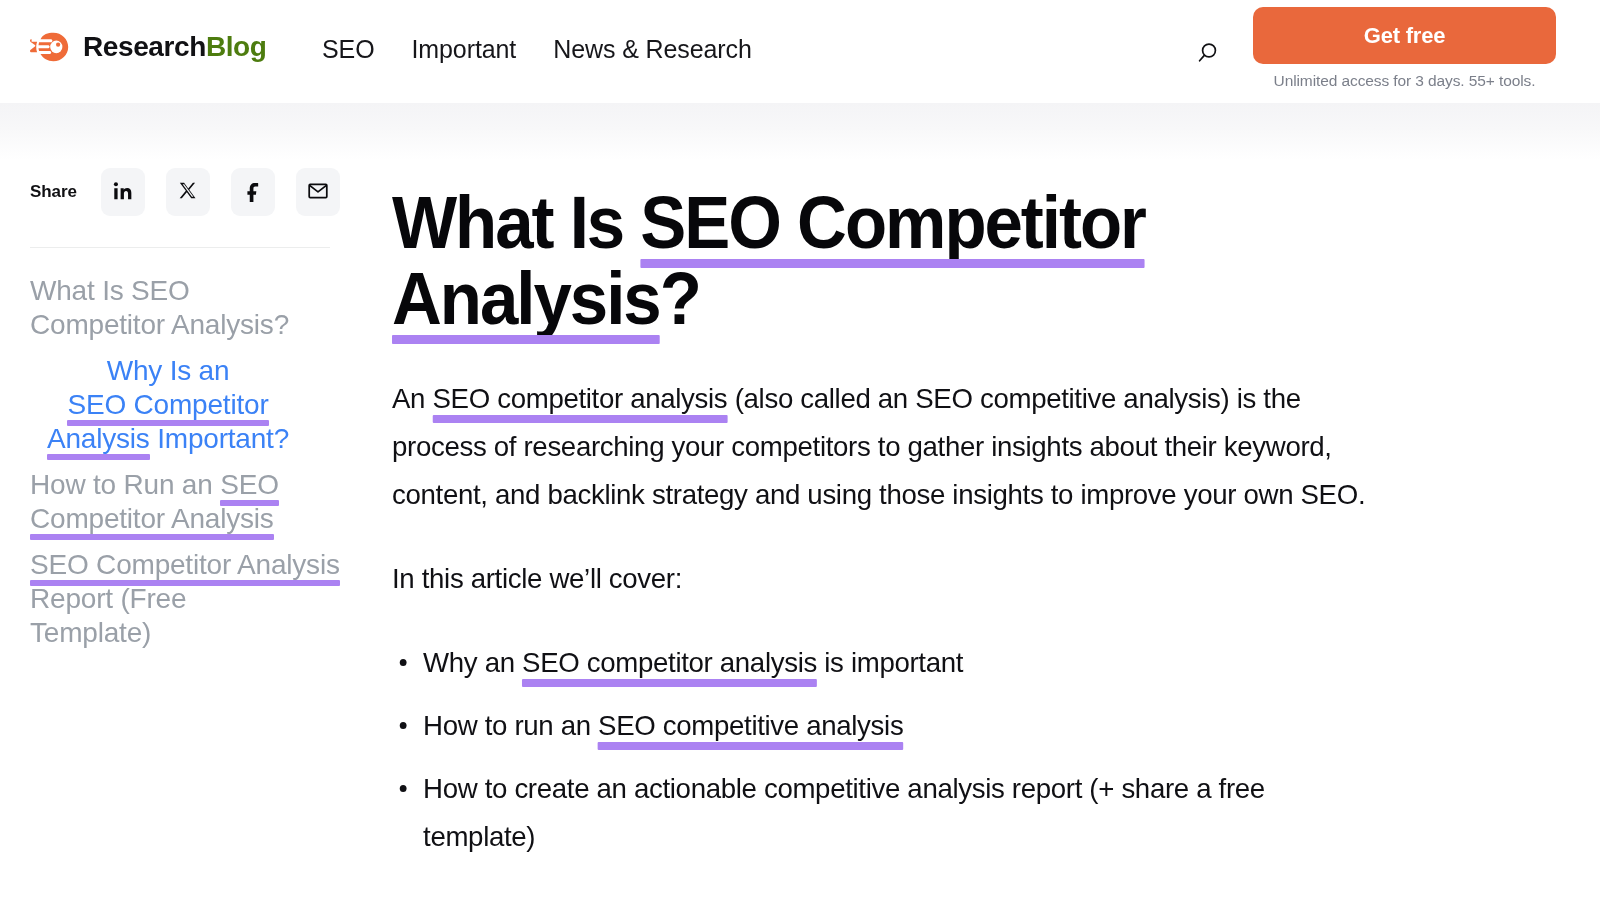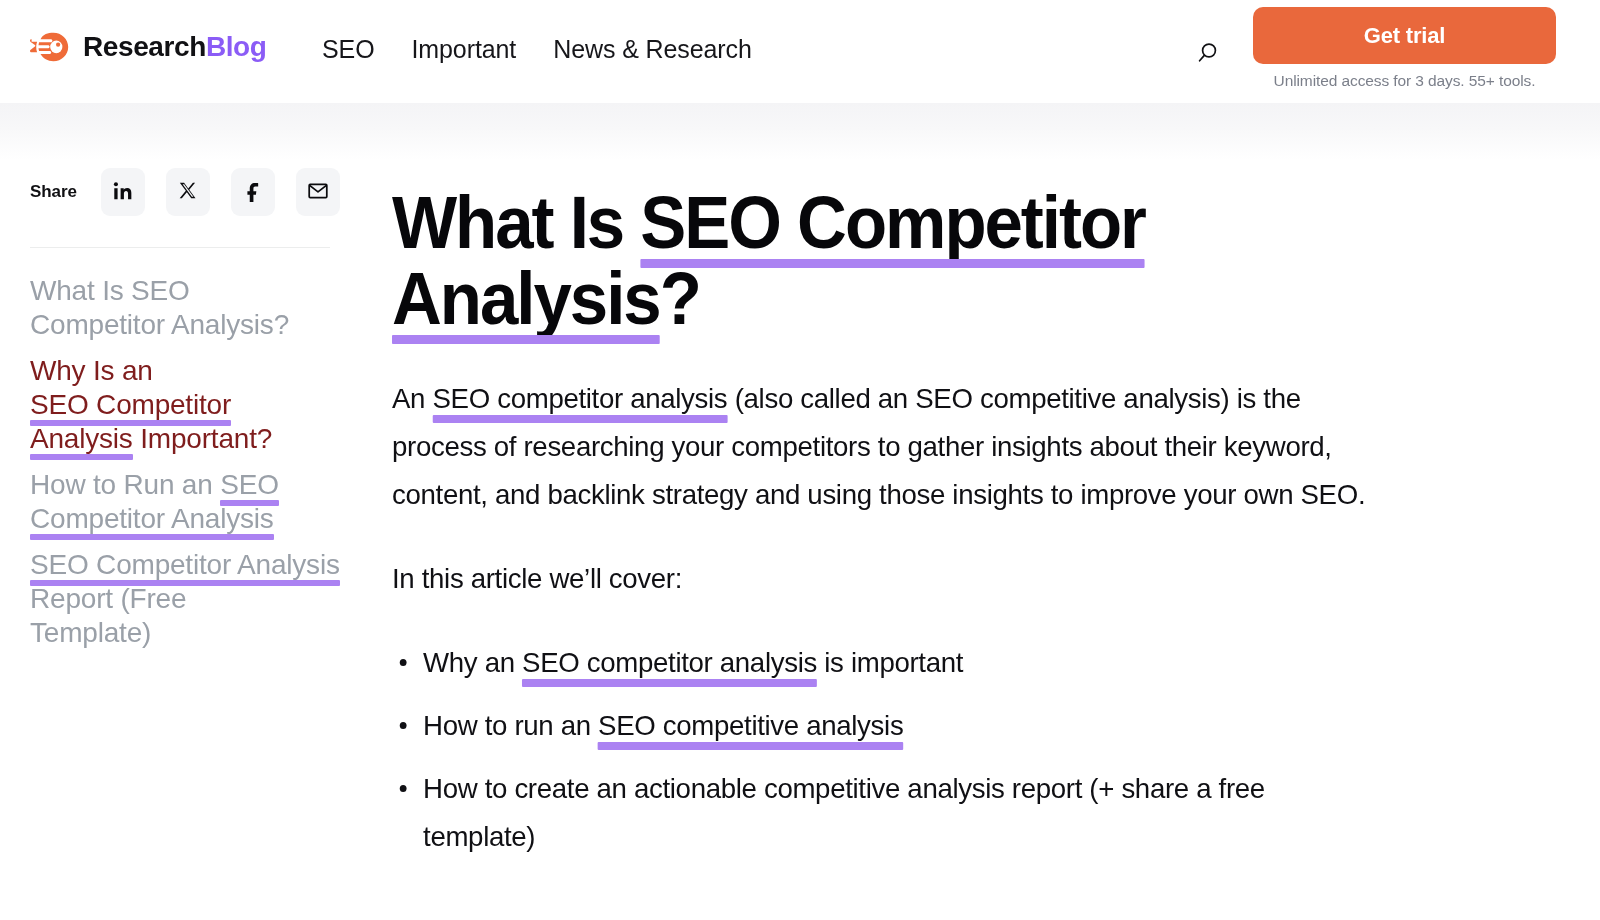--- a/index.html
+++ b/index.html
@@ -38,21 +38,21 @@
     display: block;
   }
   .brand-text {
     font-size: 28px;
     font-weight: 700;
     letter-spacing: -0.4px;
     line-height: 1;
     white-space: nowrap;
   }
   .brand-text .b-sem { color: #111114; }
-  .brand-text .b-blog { color: #8b5cf6; }
+  .brand-text .b-blog { color: #4d7c0f; }
 
   .nav {
     position: absolute;
     left: 322px;
     top: 35px;
     display: flex;
     align-items: center;
     gap: 37px;
   }
   .nav-item {
@@ -178,21 +178,21 @@
   }
   .toc-item {
     font-size: 28px;
     line-height: 34px;
     color: #9aa0a8;
     cursor: pointer;
     margin-bottom: 12px;
     max-width: 276px;
     letter-spacing: -0.2px;
   }
-  .toc-item.active { color: #7f1d1d; }
+  .toc-item.active { color: #3b82f6; text-align: center; }
 
   
   .article {
     position: absolute;
     left: 392px;
     top: 0px;
     width: 1010px;
   }
 
   .article-title {
@@ -296,21 +296,21 @@
   </nav>
 
   <button class="search-btn">
     <svg width="26" height="26" viewBox="0 0 26 26" fill="none" xmlns="http://www.w3.org/2000/svg">
       <circle cx="15" cy="10.5" r="6.4" stroke="#111114" stroke-width="1.7"></circle>
       <line x1="10.3" y1="15.4" x2="5.6" y2="20.8" stroke="#111114" stroke-width="1.7" stroke-linecap="round"></line>
     </svg>
   </button>
 
   <div class="cta-wrap">
-    <button class="cta-btn">Get trial</button>
+    <button class="cta-btn">Get free</button>
     <span class="cta-sub">Unlimited access for 3 days. 55+ tools.</span>
   </div>
 </div>
 
 <div class="header-strip"></div>
 
 <div class="page">
 
   <aside class="sidebar">
 

